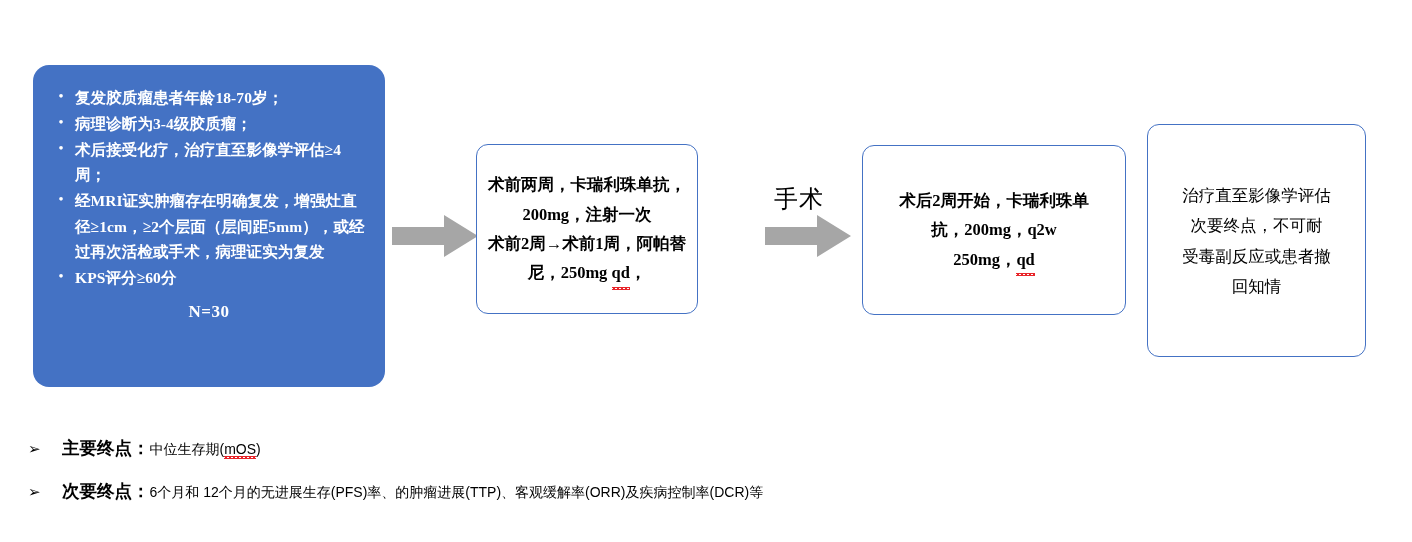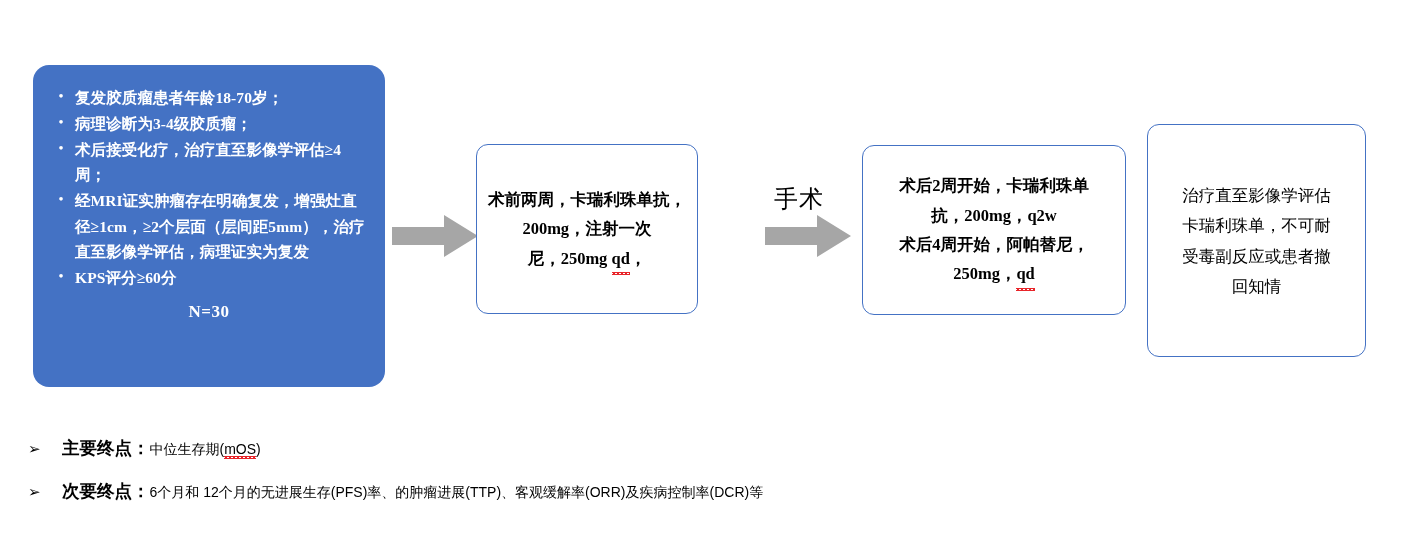--- a/index.html
+++ b/index.html
@@ -186,59 +186,59 @@
       <li class="elig-item">
         <span class="elig-bullet">•</span>
         <span class="elig-text">病理诊断为3-4级胶质瘤；</span>
       </li>
       <li class="elig-item">
         <span class="elig-bullet">•</span>
         <span class="elig-text">术后接受化疗，治疗直至影像学评估≥4周；</span>
       </li>
       <li class="elig-item">
         <span class="elig-bullet">•</span>
-        <span class="elig-text">经MRI证实肿瘤存在明确复发，增强灶直径≥1cm，≥2个层面（层间距5mm），治疗直至影像学评估，病理证实为复发</span>
+        <span class="elig-text">经MRI证实肿瘤存在明确复发，增强灶直径≥1cm，≥2个层面（层间距5mm），或经过再次活检或手术，病理证实为复发</span>
       </li>
       <li class="elig-item">
         <span class="elig-bullet">•</span>
         <span class="elig-text">KPS评分≥60分</span>
       </li>
     </ul>
     <div class="elig-n">N=30</div>
   </div>
 
   <div class="arrow arrow-1">
     <svg width="86" height="42" viewBox="0 0 86 42" aria-hidden="true">
       <polygon points="0,12 52,12 52,0 86,21 52,42 52,30 0,30" fill="#A6A6A6"></polygon>
     </svg>
   </div>
 
   <div class="box-outline box-preop">
     <div class="proto-line">术前两周，卡瑞利珠单抗，</div>
     <div class="proto-line">200mg，注射一次</div>
+    <div class="proto-line">术前2周→术前1周，阿帕替</div>
     <div class="proto-line">尼，250mg&nbsp;<span class="sp">qd</span>，</div>
   </div>
 
   <div class="surgery-label">手术</div>
   <div class="arrow arrow-2">
     <svg width="86" height="42" viewBox="0 0 86 42" aria-hidden="true">
       <polygon points="0,12 52,12 52,0 86,21 52,42 52,30 0,30" fill="#A6A6A6"></polygon>
     </svg>
   </div>
 
   <div class="box-outline box-postop">
     <div class="proto-line">术后2周开始，卡瑞利珠单</div>
     <div class="proto-line">抗，200mg，q2w</div>
-    <div class="proto-line">术后4周开始，阿帕替尼，</div>
     <div class="proto-line">250mg，<span class="sp">qd</span></div>
   </div>
 
   <div class="box-outline box-follow">
     <div class="follow-line">治疗直至影像学评估</div>
-    <div class="follow-line">卡瑞利珠单，不可耐</div>
+    <div class="follow-line">次要终点，不可耐</div>
     <div class="follow-line">受毒副反应或患者撤</div>
     <div class="follow-line">回知情</div>
   </div>
 
   <div class="endpoints">
 
     <div class="endpoint-row">
       <span class="ep-marker">➢</span>
       <span class="ep-label">主要终点：</span>
       <span class="ep-value"><span>中位生存期(</span><span class="sp">mOS</span><span>)</span></span>

